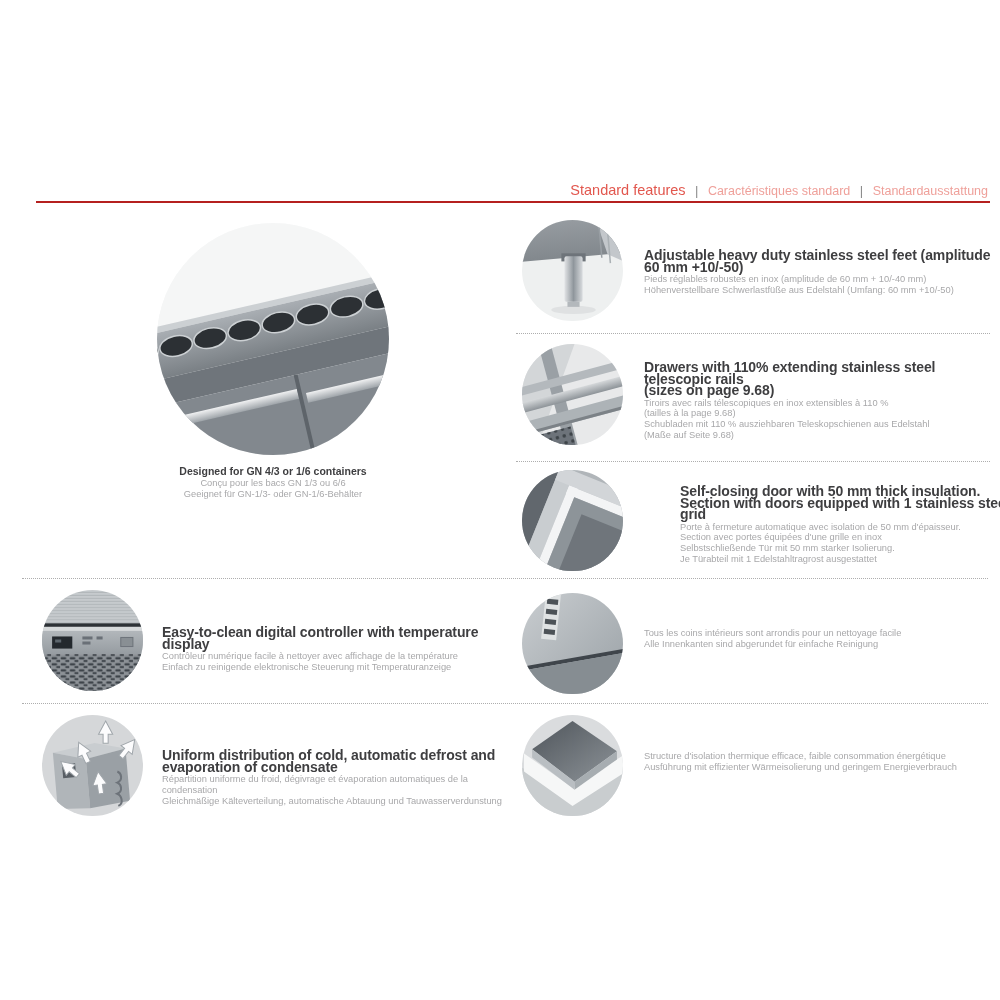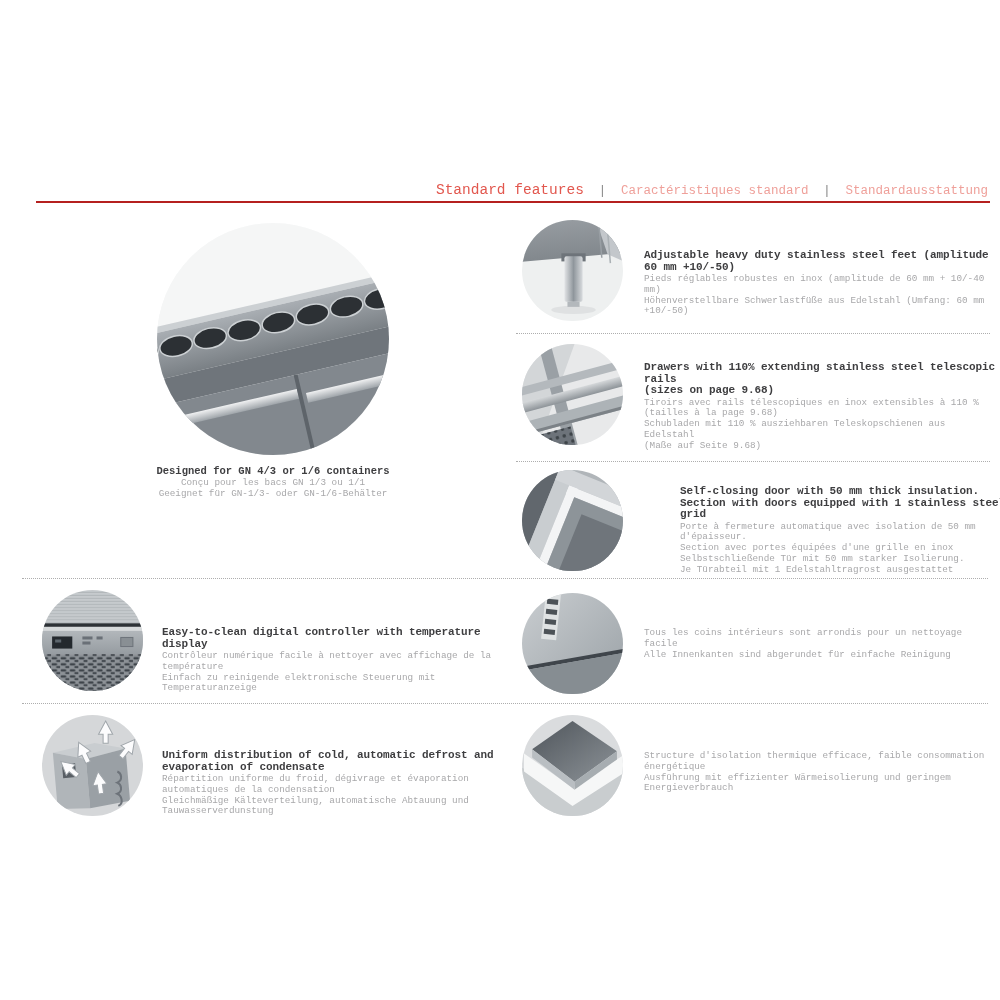--- a/index.html
+++ b/index.html
@@ -1,33 +1,33 @@
 <!DOCTYPE html>
 <html><head>
 <meta charset="utf-8">
 <style>
   html,body{margin:0;padding:0;background:#fff;}
   .page{position:relative;width:1000px;height:884px;background:#fff;overflow:hidden;
-        font-family:Liberation Mono, monospace;}
+        font-family:Liberation Sans, sans-serif;}
   
   .hdr{position:absolute;top:181px;left:0;right:12px;text-align:right;white-space:nowrap;}
   .hdr .en{font-size:14.5px;color:#e2574e;}
   .hdr .sep{font-size:13px;color:#8a8a8a;margin:0 5px;}
   .hdr .alt{font-size:12.5px;color:#efa09a;}
   .redline{position:absolute;top:201px;left:36px;width:954px;height:2px;background:#b5201f;}
   
   .divider{position:absolute;height:0;border-top:1px dotted #aeaeae;}
   
   .circle{position:absolute;border-radius:50%;overflow:hidden;}
   .c-big{width:232px;height:232px;left:157px;top:223px;}
   .c-sm{width:101px;height:101px;}
   .circle svg{display:block;width:100%;height:100%;}
   
   .f-text{position:absolute;width:352px;}
-  .f-title{font-weight:bold;font-size:11px;line-height:11.5px;color:#3e3e40;letter-spacing:-0.1px;}
+  .f-title{font-weight:bold;font-size:14px;line-height:11.5px;color:#3e3e40;letter-spacing:-0.1px;}
   .f-sub{font-size:9.3px;line-height:10.8px;color:#a8a8aa;margin-top:1px;}
   
   .hero-cap{position:absolute;left:123px;top:465px;width:300px;text-align:center;}
   .cap-title{font-weight:bold;font-size:10.5px;line-height:12px;color:#3e3e40;}
   .cap-sub{font-size:9.3px;line-height:10.8px;color:#a8a8aa;margin-top:1px;}
 </style>
 </head>
 <body>
 
 <div class="page">
@@ -77,21 +77,21 @@
         <rect x="-60" y="170" width="188" height="10" fill="url(#g1handle)"></rect>
         <rect x="136" y="176" width="220" height="10" fill="url(#g1handle)"></rect>
         <rect x="128" y="156" width="4" height="130" fill="#5e646a"></rect>
       </g>
     </svg>
   </div>
 
   <div class="hero-cap">
     <div class="cap-title">Designed for GN 4/3 or 1/6 containers</div>
     <div class="cap-sub">
-        <div>Conçu pour les bacs GN 1/3 ou 1/1</div>
+        <div>Conçu pour les bacs GN 1/3 ou 6/6</div>
         <div>Geeignet für GN-1/3- oder GN-1/6-Behälter</div>
       </div>
   </div>
 
   <div class="circle c-sm" style="left:522px;top:220px;">
     <svg viewBox="0 0 100 100">
       <defs>
         <linearGradient id="g2slab" x1="0" y1="0" x2="0" y2="1">
           <stop offset="0" stop-color="#a3a8ad"></stop>
             <stop offset="1" stop-color="#82888d"></stop>

